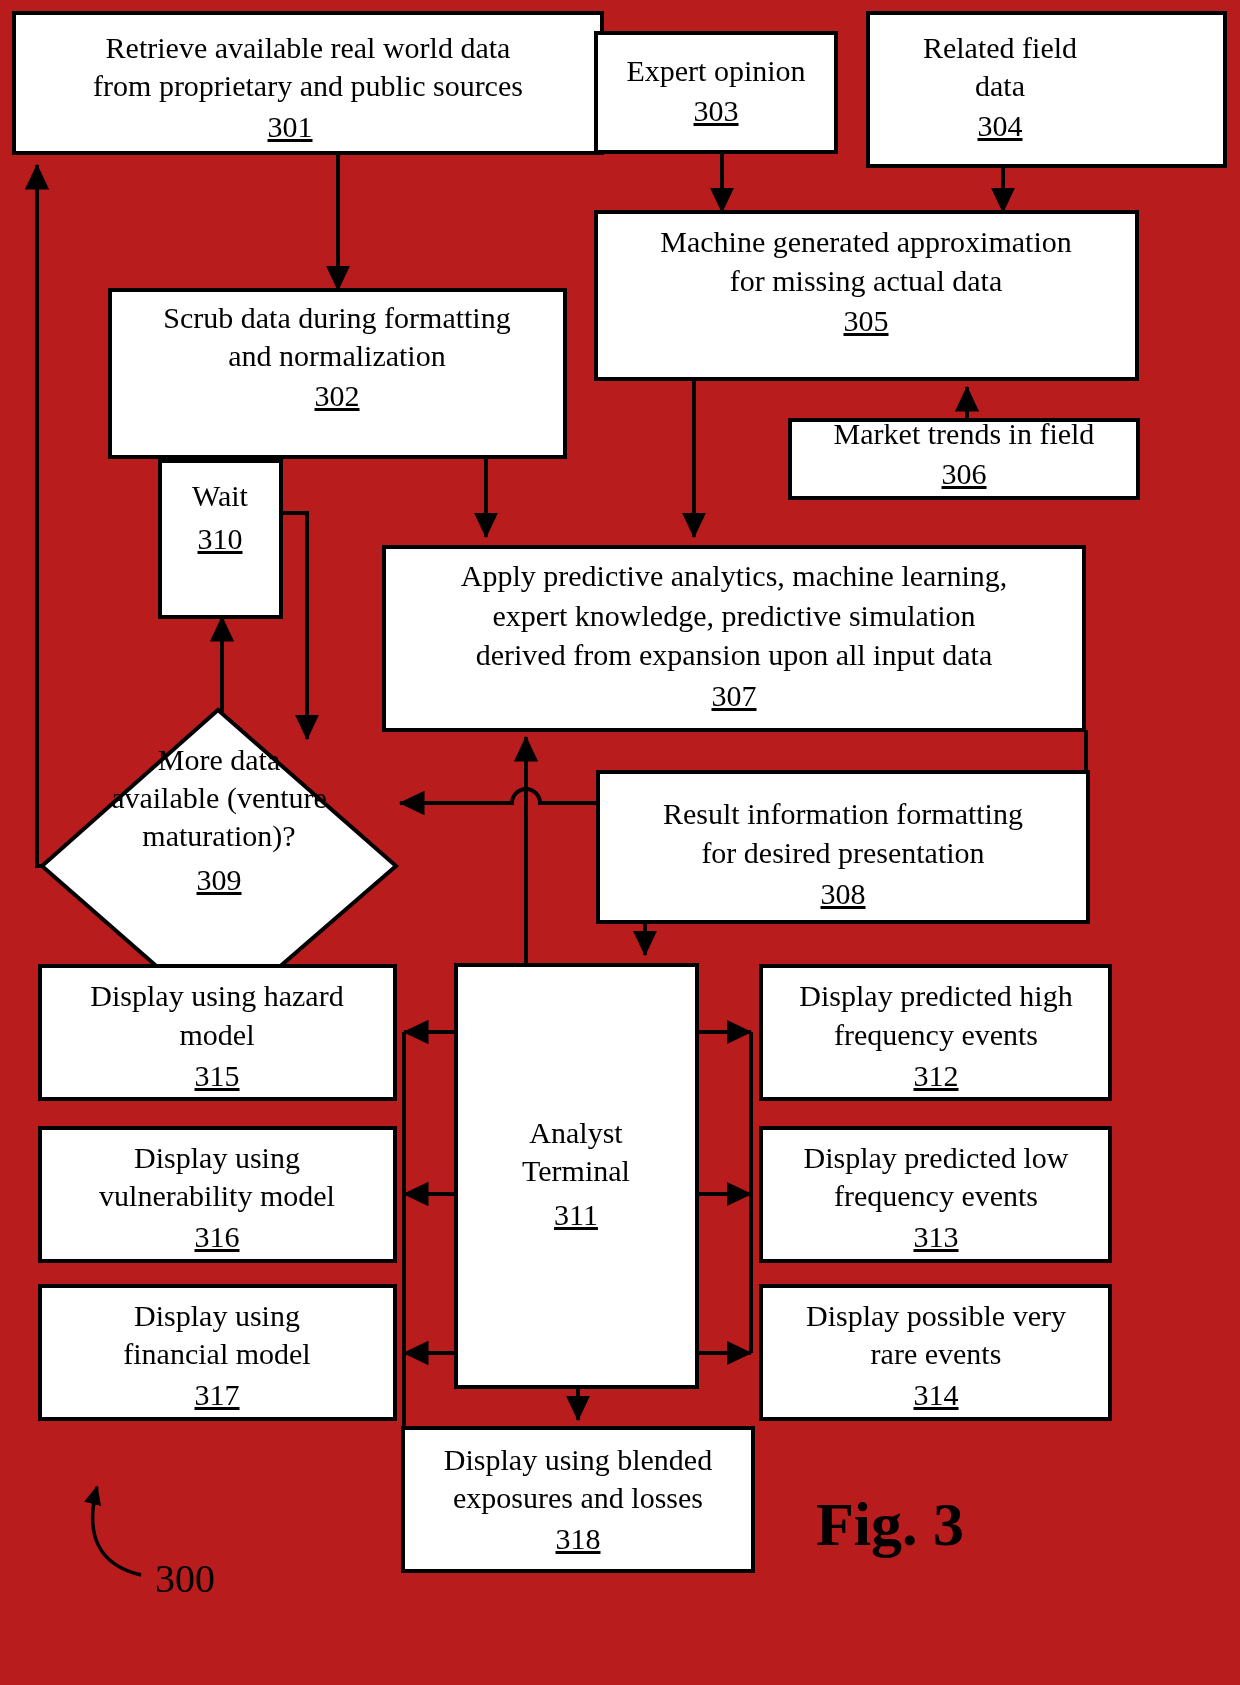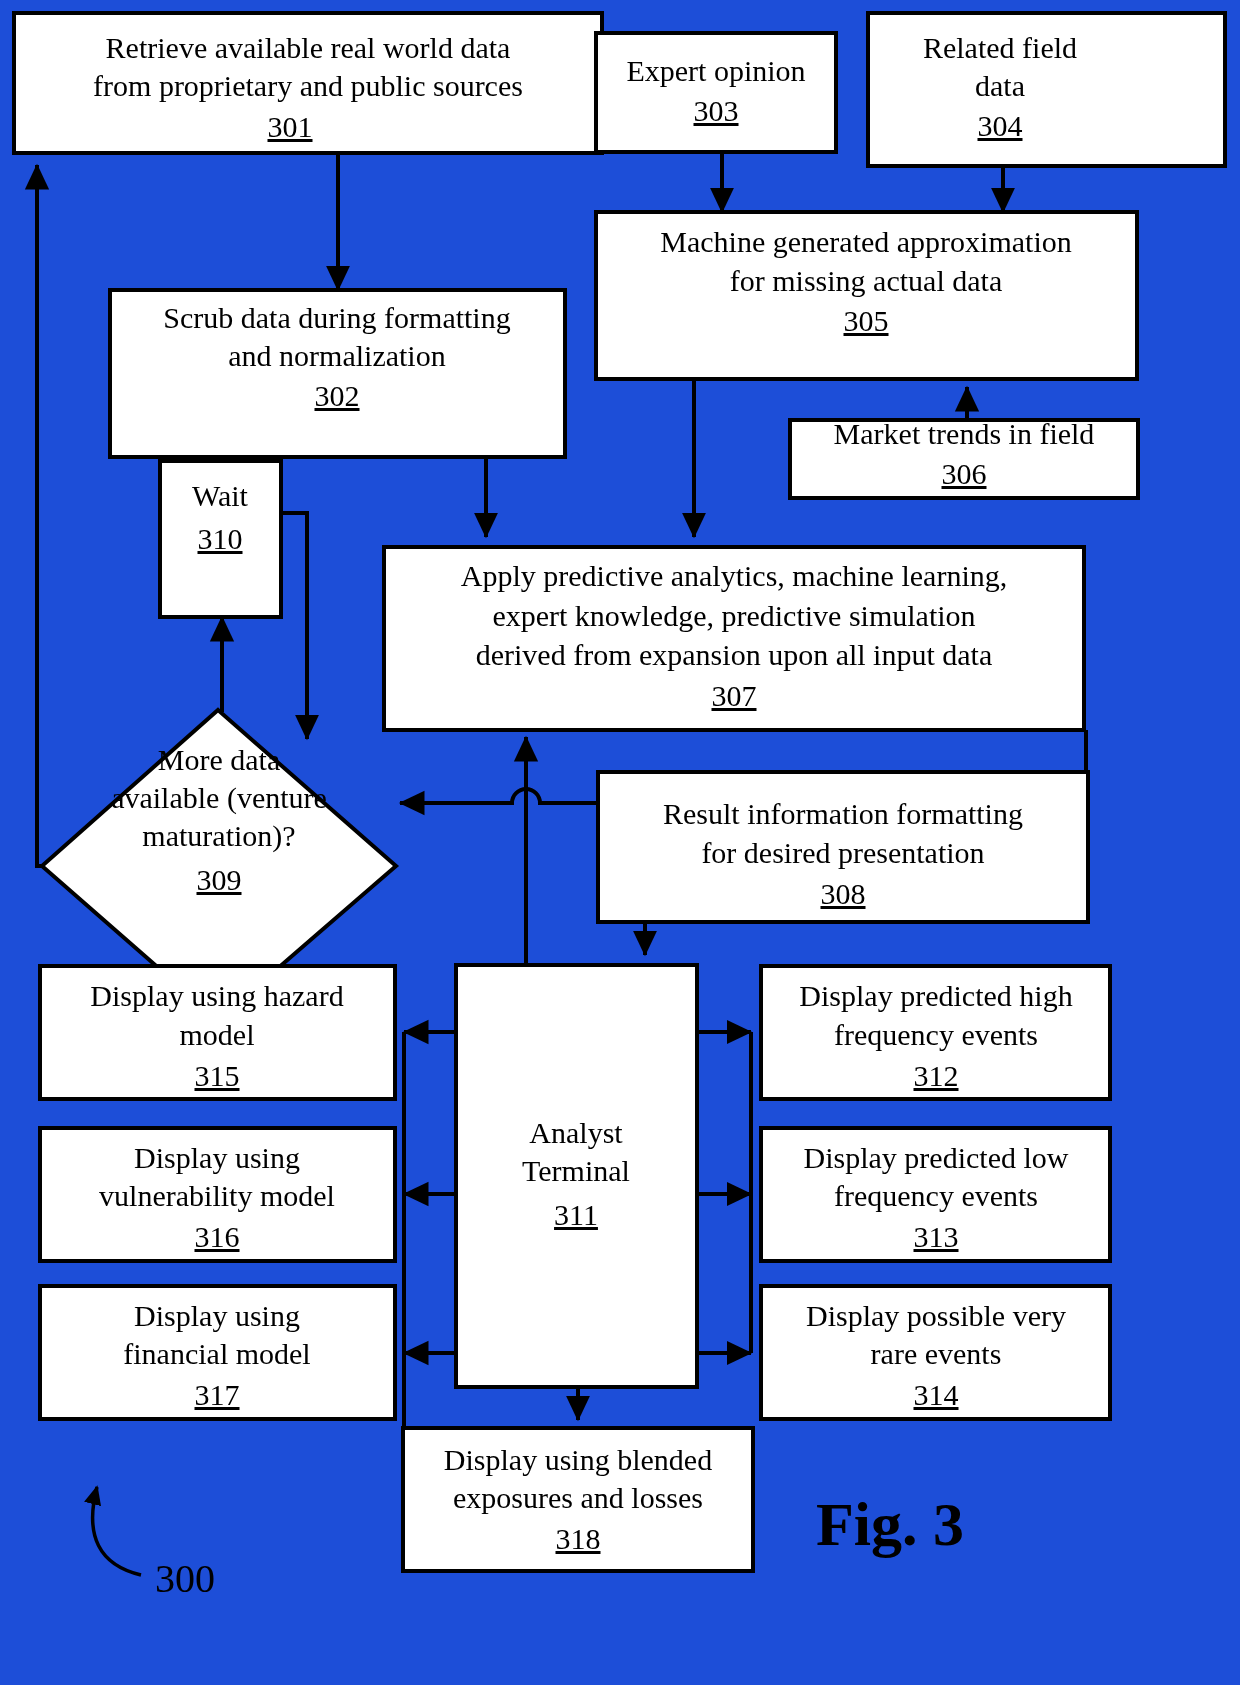--- a/index.html
+++ b/index.html
@@ -4,21 +4,21 @@
 <style>
   html, body {
     margin: 0;
     padding: 0;
     background: #ffffff;
   }
   #figure-root {
     position: relative;
     width: 1240px;
     height: 1685px;
-    background: #1d4ed8;
+    background: #b91c1c;
     font-family: "Liberation Serif", "DejaVu Serif", serif;
     overflow: hidden;
   }
   svg#flow-svg {
     position: absolute;
     top: 0;
     left: 0;
     width: 1240px;
     height: 1685px;
     display: block;

